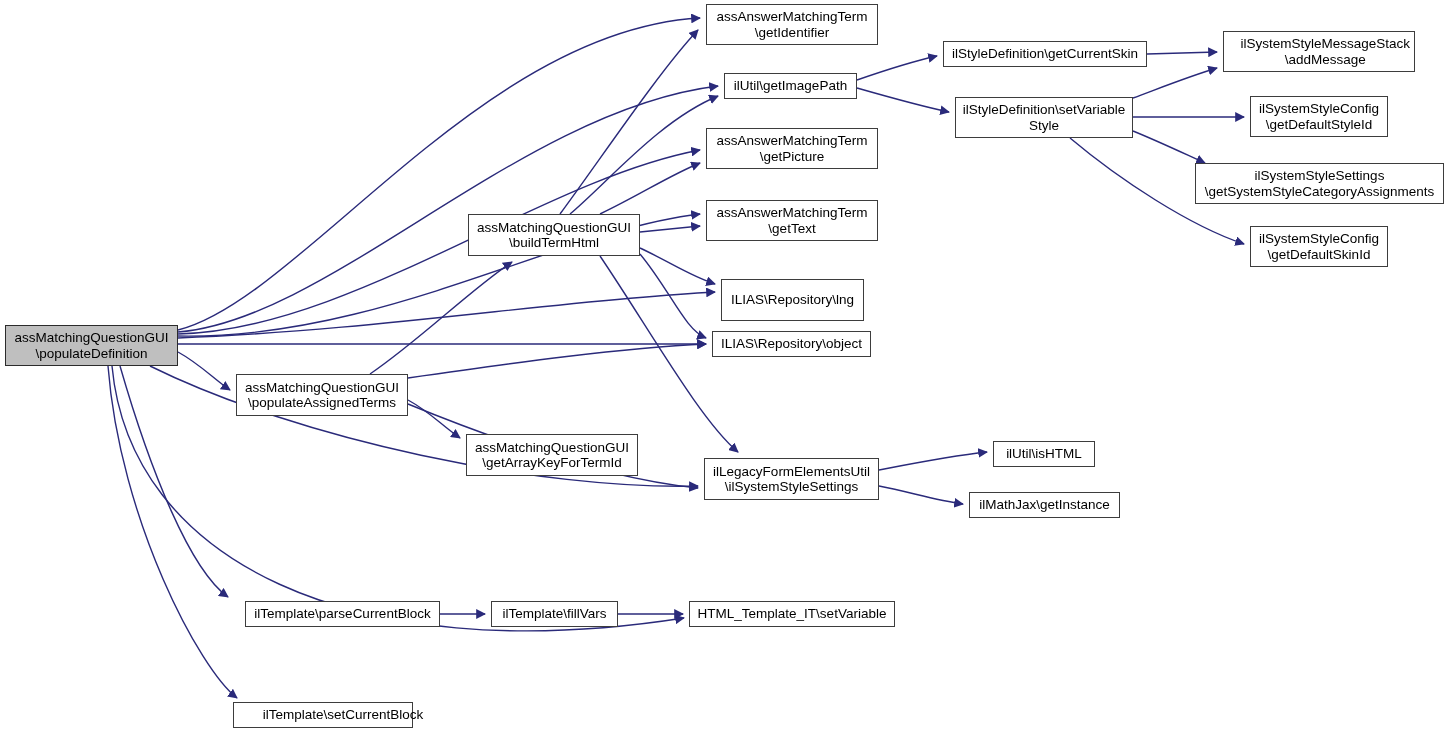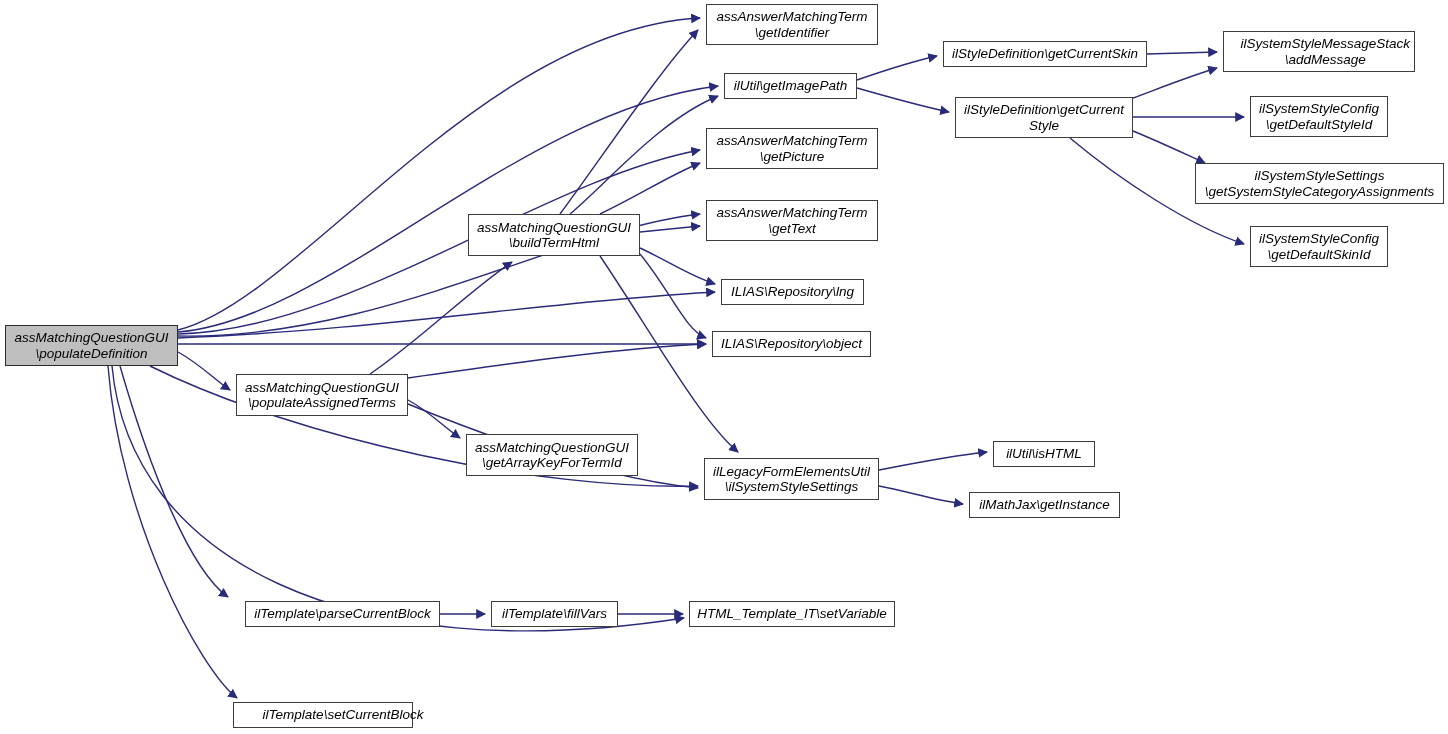--- a/index.html
+++ b/index.html
@@ -32,21 +32,20 @@
     color: #000000;
     display: flex;
     align-items: center;
     justify-content: center;
     text-align: center;
     font-size: 13.5px;
     line-height: 15.5px;
     letter-spacing: 0px;
     white-space: pre-line;
     z-index: 2;
-    font-style: italic;
   }
   .node.root {
     background: #bfbfbf;
     border: 1px solid #2b2b2b;
   }
   .node-label {
     display: block;
     padding: 0 4px;
     white-space: pre-line;
   }
@@ -102,32 +101,32 @@
 \populateDefinition</span></div>
       <div class="node" style="left: 706px; top: 4px; width: 172px; height: 41px;"><span class="node-label">assAnswerMatchingTerm
 \getIdentifier</span></div>
       <div class="node" style="left: 724px; top: 73px; width: 133px; height: 26px;"><span class="node-label">ilUtil\getImagePath</span></div>
       <div class="node" style="left: 706px; top: 128px; width: 172px; height: 41px;"><span class="node-label">assAnswerMatchingTerm
 \getPicture</span></div>
       <div class="node" style="left: 706px; top: 200px; width: 172px; height: 41px;"><span class="node-label">assAnswerMatchingTerm
 \getText</span></div>
       <div class="node" style="left: 468px; top: 214px; width: 172px; height: 42px;"><span class="node-label">assMatchingQuestionGUI
 \buildTermHtml</span></div>
-      <div class="node" style="left: 721px; top: 279px; width: 143px; height: 26px;"><span class="node-label">ILIAS\Repository\lng</span></div>
+      <div class="node" style="left: 721px; top: 279px; width: 143px; height: 42px;"><span class="node-label">ILIAS\Repository\lng</span></div>
       <div class="node" style="left: 712px; top: 331px; width: 159px; height: 26px;"><span class="node-label">ILIAS\Repository\object</span></div>
       <div class="node" style="left: 236px; top: 374px; width: 172px; height: 42px;"><span class="node-label">assMatchingQuestionGUI
 \populateAssignedTerms</span></div>
       <div class="node" style="left: 466px; top: 434px; width: 172px; height: 42px;"><span class="node-label">assMatchingQuestionGUI
 \getArrayKeyForTermId</span></div>
       <div class="node" style="left: 704px; top: 458px; width: 175px; height: 42px;"><span class="node-label">ilLegacyFormElementsUtil
 \ilSystemStyleSettings</span></div>
       <div class="node" style="left: 993px; top: 441px; width: 102px; height: 26px;"><span class="node-label">ilUtil\isHTML</span></div>
       <div class="node" style="left: 969px; top: 492px; width: 151px; height: 26px;"><span class="node-label">ilMathJax\getInstance</span></div>
       <div class="node" style="left: 943px; top: 41px; width: 204px; height: 26px;"><span class="node-label">ilStyleDefinition\getCurrentSkin</span></div>
-      <div class="node" style="left: 955px; top: 97px; width: 178px; height: 41px;"><span class="node-label">ilStyleDefinition\getCurrent
+      <div class="node" style="left: 955px; top: 97px; width: 178px; height: 41px;"><span class="node-label">ilStyleDefinition\setVariable
 Style</span></div>
       <div class="node" style="left: 1223px; top: 31px; width: 192px; height: 41px; justify-content: flex-end;"><span class="node-label">ilSystemStyleMessageStack
 \addMessage</span></div>
       <div class="node" style="left: 1250px; top: 96px; width: 138px; height: 41px;"><span class="node-label">ilSystemStyleConfig
 \getDefaultStyleId</span></div>
       <div class="node" style="left: 1195px; top: 163px; width: 249px; height: 41px;"><span class="node-label">ilSystemStyleSettings
 \getSystemStyleCategoryAssignments</span></div>
       <div class="node" style="left: 1250px; top: 226px; width: 138px; height: 41px;"><span class="node-label">ilSystemStyleConfig
 \getDefaultSkinId</span></div>
       <div class="node" style="left: 225px; top: 601px; width: 195px; height: 26px; margin-left: 20px;"><span class="node-label">ilTemplate\parseCurrentBlock</span></div>

